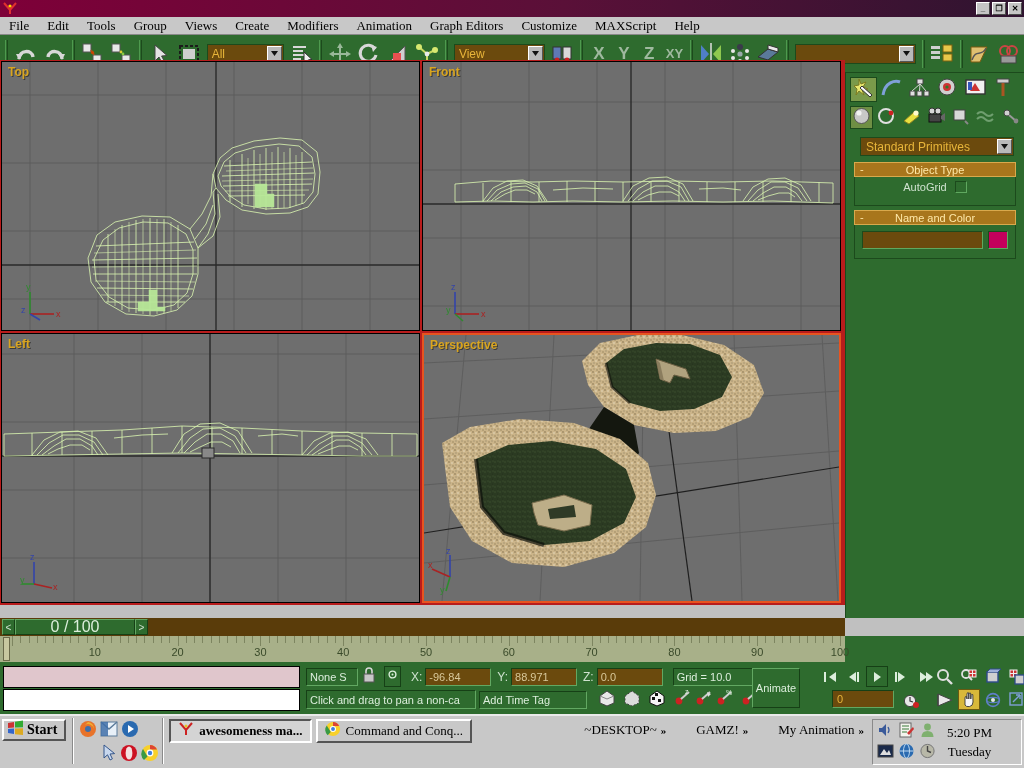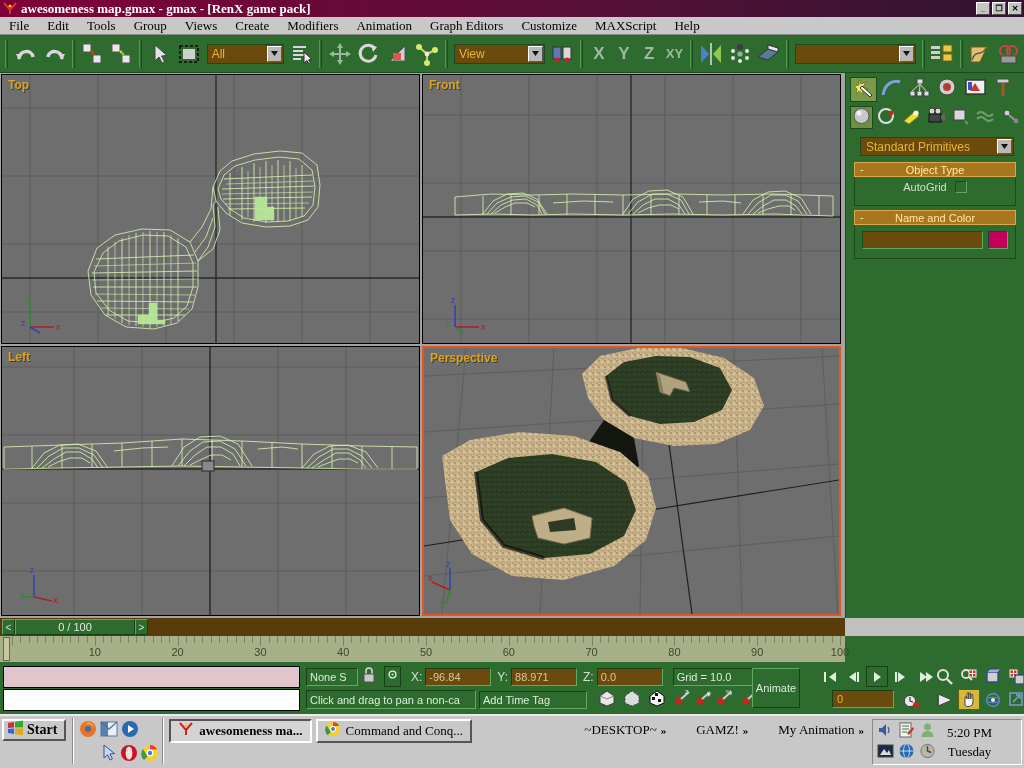--- a/index.html
+++ b/index.html
@@ -64,21 +64,21 @@
     border-right:1px solid #555; border-bottom:1px solid #555;
     display:flex; align-items:center; justify-content:center;
   }
   .axis-letter {
     width:26px; height:28px; color:#9fb99f; font-size:17px; font-weight:bold;
     display:flex; align-items:center; justify-content:center;
     font-family:"Liberation Sans", sans-serif;
   }
 
   
-  .viewports { position:absolute; left:0; top:73px; width:845px; height:545px; background:#a3a3a3; }
+  .viewports { position:absolute; left:0; top:60px; width:845px; height:545px; background:#b91c1c; }
   .vp { position:absolute; background:#6e6e6e; overflow:hidden; }
   .vp.inactive { border:1px solid #000; }
   .vp.active { border:2px solid #e8541f; }
   .vp-label {
     position:absolute; left:6px; top:3px; color:#d9a520; font-size:12px;
     font-weight:bold; font-family:"Liberation Sans", sans-serif; z-index:6;
     text-shadow:1px 1px 0 #3a3a3a;
   }
   .vp-svg { position:absolute; left:0; top:0; }
 
@@ -163,21 +163,21 @@
     width:13px; height:16px; background:#2e6b2e;
     border-top:1px solid #62a862; border-left:1px solid #62a862;
     border-right:1px solid #164016; border-bottom:1px solid #164016;
     color:#cfe2cf; font-size:10px; display:flex; align-items:center; justify-content:center;
     font-family:"Liberation Sans", sans-serif;
   }
   .ts-label {
     width:120px; height:16px; background:#2e6b2e;
     border-top:1px solid #62a862; border-left:1px solid #62a862;
     border-right:1px solid #164016; border-bottom:1px solid #164016;
-    color:#dceedc; font-size:11px; display:flex; align-items:center; justify-content:center;
+    color:#dceedc; font-size:16px; display:flex; align-items:center; justify-content:center;
     font-family:"Liberation Sans", sans-serif;
   }
   .trackbar {
     position:absolute; left:0; top:636px; width:1024px; height:28px;
     background:#2e6b2e;
   }
   .ruler { position:absolute; left:0; top:0; width:845px; height:26px; background:#a8b089; }
   .ruler-num {
     position:absolute; top:10px; color:#3a4a2a; font-size:11px;
     font-family:"Liberation Sans", sans-serif; transform:translateX(-50%);
@@ -299,21 +299,20 @@
 <div class="app">
 
   <div class="titlebar">
     <span class="tb-icon">
       <svg width="16" height="15" viewBox="0 0 16 15">
         <path d="M2 2 L8 9 L14 2" stroke="#e03030" stroke-width="2" fill="none"></path>
         <path d="M8 9 L8 13" stroke="#e03030" stroke-width="2"></path>
         <circle cx="8" cy="5" r="1.6" fill="#ffd700"></circle>
       </svg>
     </span>
-    <span class="tb-title">awesomeness map.gmax - gmax - [RenX game pack]</span>
     <div class="tb-btns">
       <div class="tb-btn">_</div>
       <div class="tb-btn">❐</div>
       <div class="tb-btn">✕</div>
     </div>
   </div>
 
   <div class="menubar" id="menubar">
       <div class="menu-item">File</div>
       <div class="menu-item">Edit</div>

